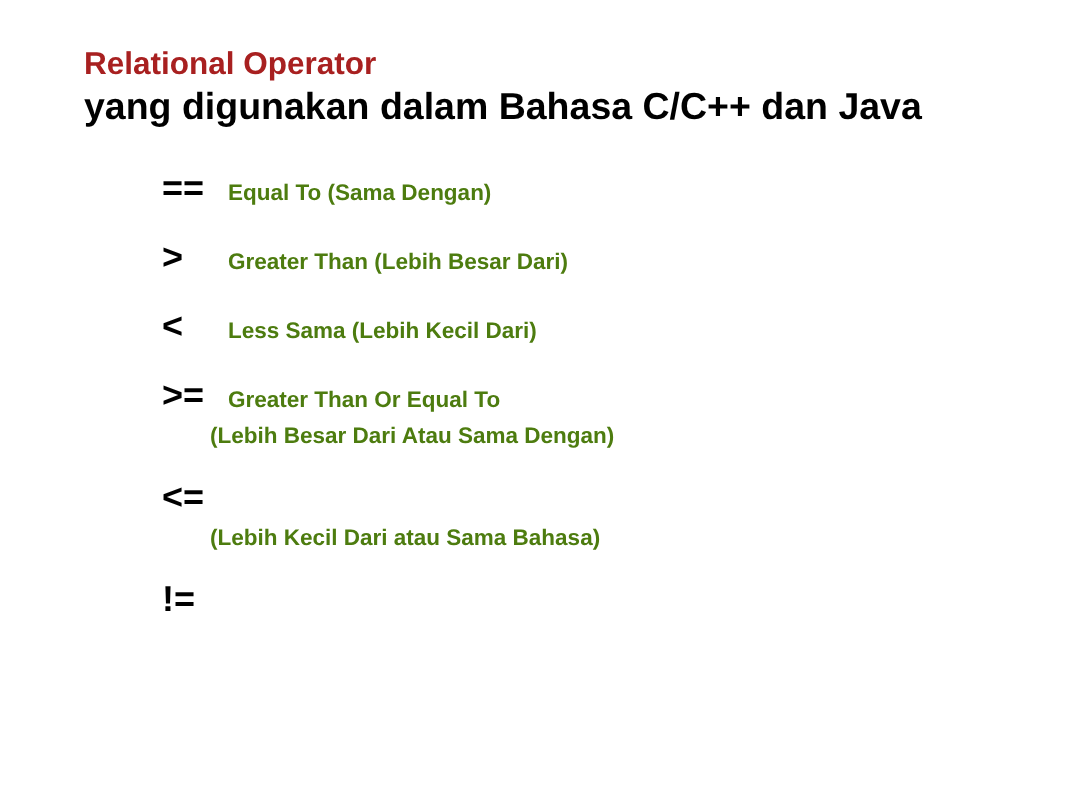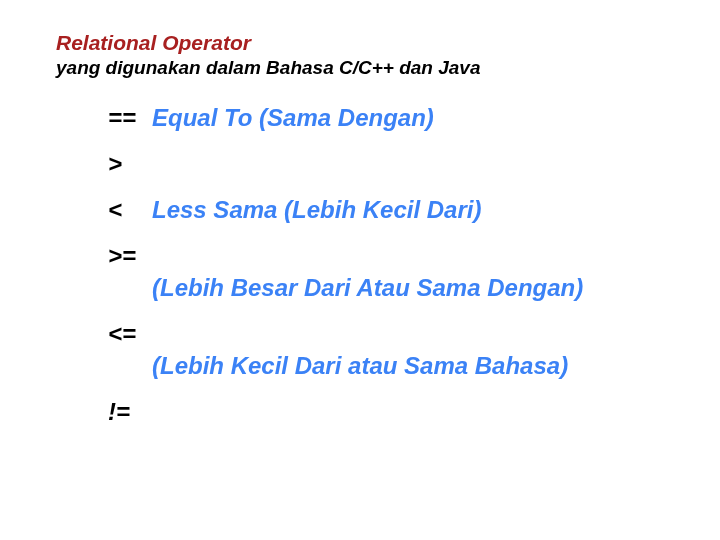--- a/index.html
+++ b/index.html
@@ -1,25 +1,25 @@
 <!DOCTYPE html>
 <html><head>
   <meta charset="utf-8">
   <style>
-    * { margin: 0; padding: 0; box-sizing: border-box; font-style: italic; }
+    * { margin: 0; padding: 0; box-sizing: border-box; }
     body {
       width: 720px;
       height: 540px;
       background: #ffffff;
       font-family: Arial, Helvetica, sans-serif;
       padding: 30px 0 0 56px;
     }
     .title-line {
       font-weight: bold;
-      font-size: 19px;
+      font-size: 25px;
       color: #000;
       line-height: 1.25;
     }
     .title-red {
       color: #a82020;
       font-weight: bold;
       font-size: 21px;
       line-height: 1.25;
     }
     .ops {
@@ -34,25 +34,25 @@
     .op-sym {
       font-weight: bold;
       font-size: 24px;
       color: #000;
       display: inline-block;
       min-width: 44px;
       text-align: left;
     }
     .op-desc {
       font-weight: bold;
-      font-size: 24px;
-      color: #3b82f6;
+      font-size: 15px;
+      color: #4d7c0f;
     }
     .op-sub {
-      margin-left: 44px;
+      margin-left: 32px;
       margin-top: 4px;
       margin-bottom: 18px;
     }
   </style>
 </head>
 <body>
 
 <div>
   <div class="title-red">Relational Operator</div>
   <div class="title-line">yang digunakan dalam Bahasa C/C++ dan Java</div>
@@ -60,29 +60,31 @@
 
 <div class="ops">
 
   <div class="op-row">
     <span class="op-sym">==</span>
     <span class="op-desc">Equal To  (Sama Dengan)</span>
   </div>
 
   <div class="op-row">
     <span class="op-sym">&gt;</span>
+    <span class="op-desc">Greater Than (Lebih Besar Dari)</span>
   </div>
 
   <div class="op-row">
     <span class="op-sym">&lt;</span>
     <span class="op-desc">Less Sama (Lebih Kecil Dari)</span>
   </div>
 
   <div class="op-row" style="margin-bottom:4px;">
     <span class="op-sym">&gt;=</span>
+    <span class="op-desc">Greater Than Or Equal To</span>
   </div>
   <div class="op-sub">
     <span class="op-desc">(Lebih Besar Dari Atau Sama Dengan)</span>
   </div>
 
   <div class="op-row" style="margin-bottom:4px;">
     <span class="op-sym">&lt;=</span>
   </div>
   <div class="op-sub">
     <span class="op-desc">(Lebih Kecil Dari atau Sama Bahasa)</span>

